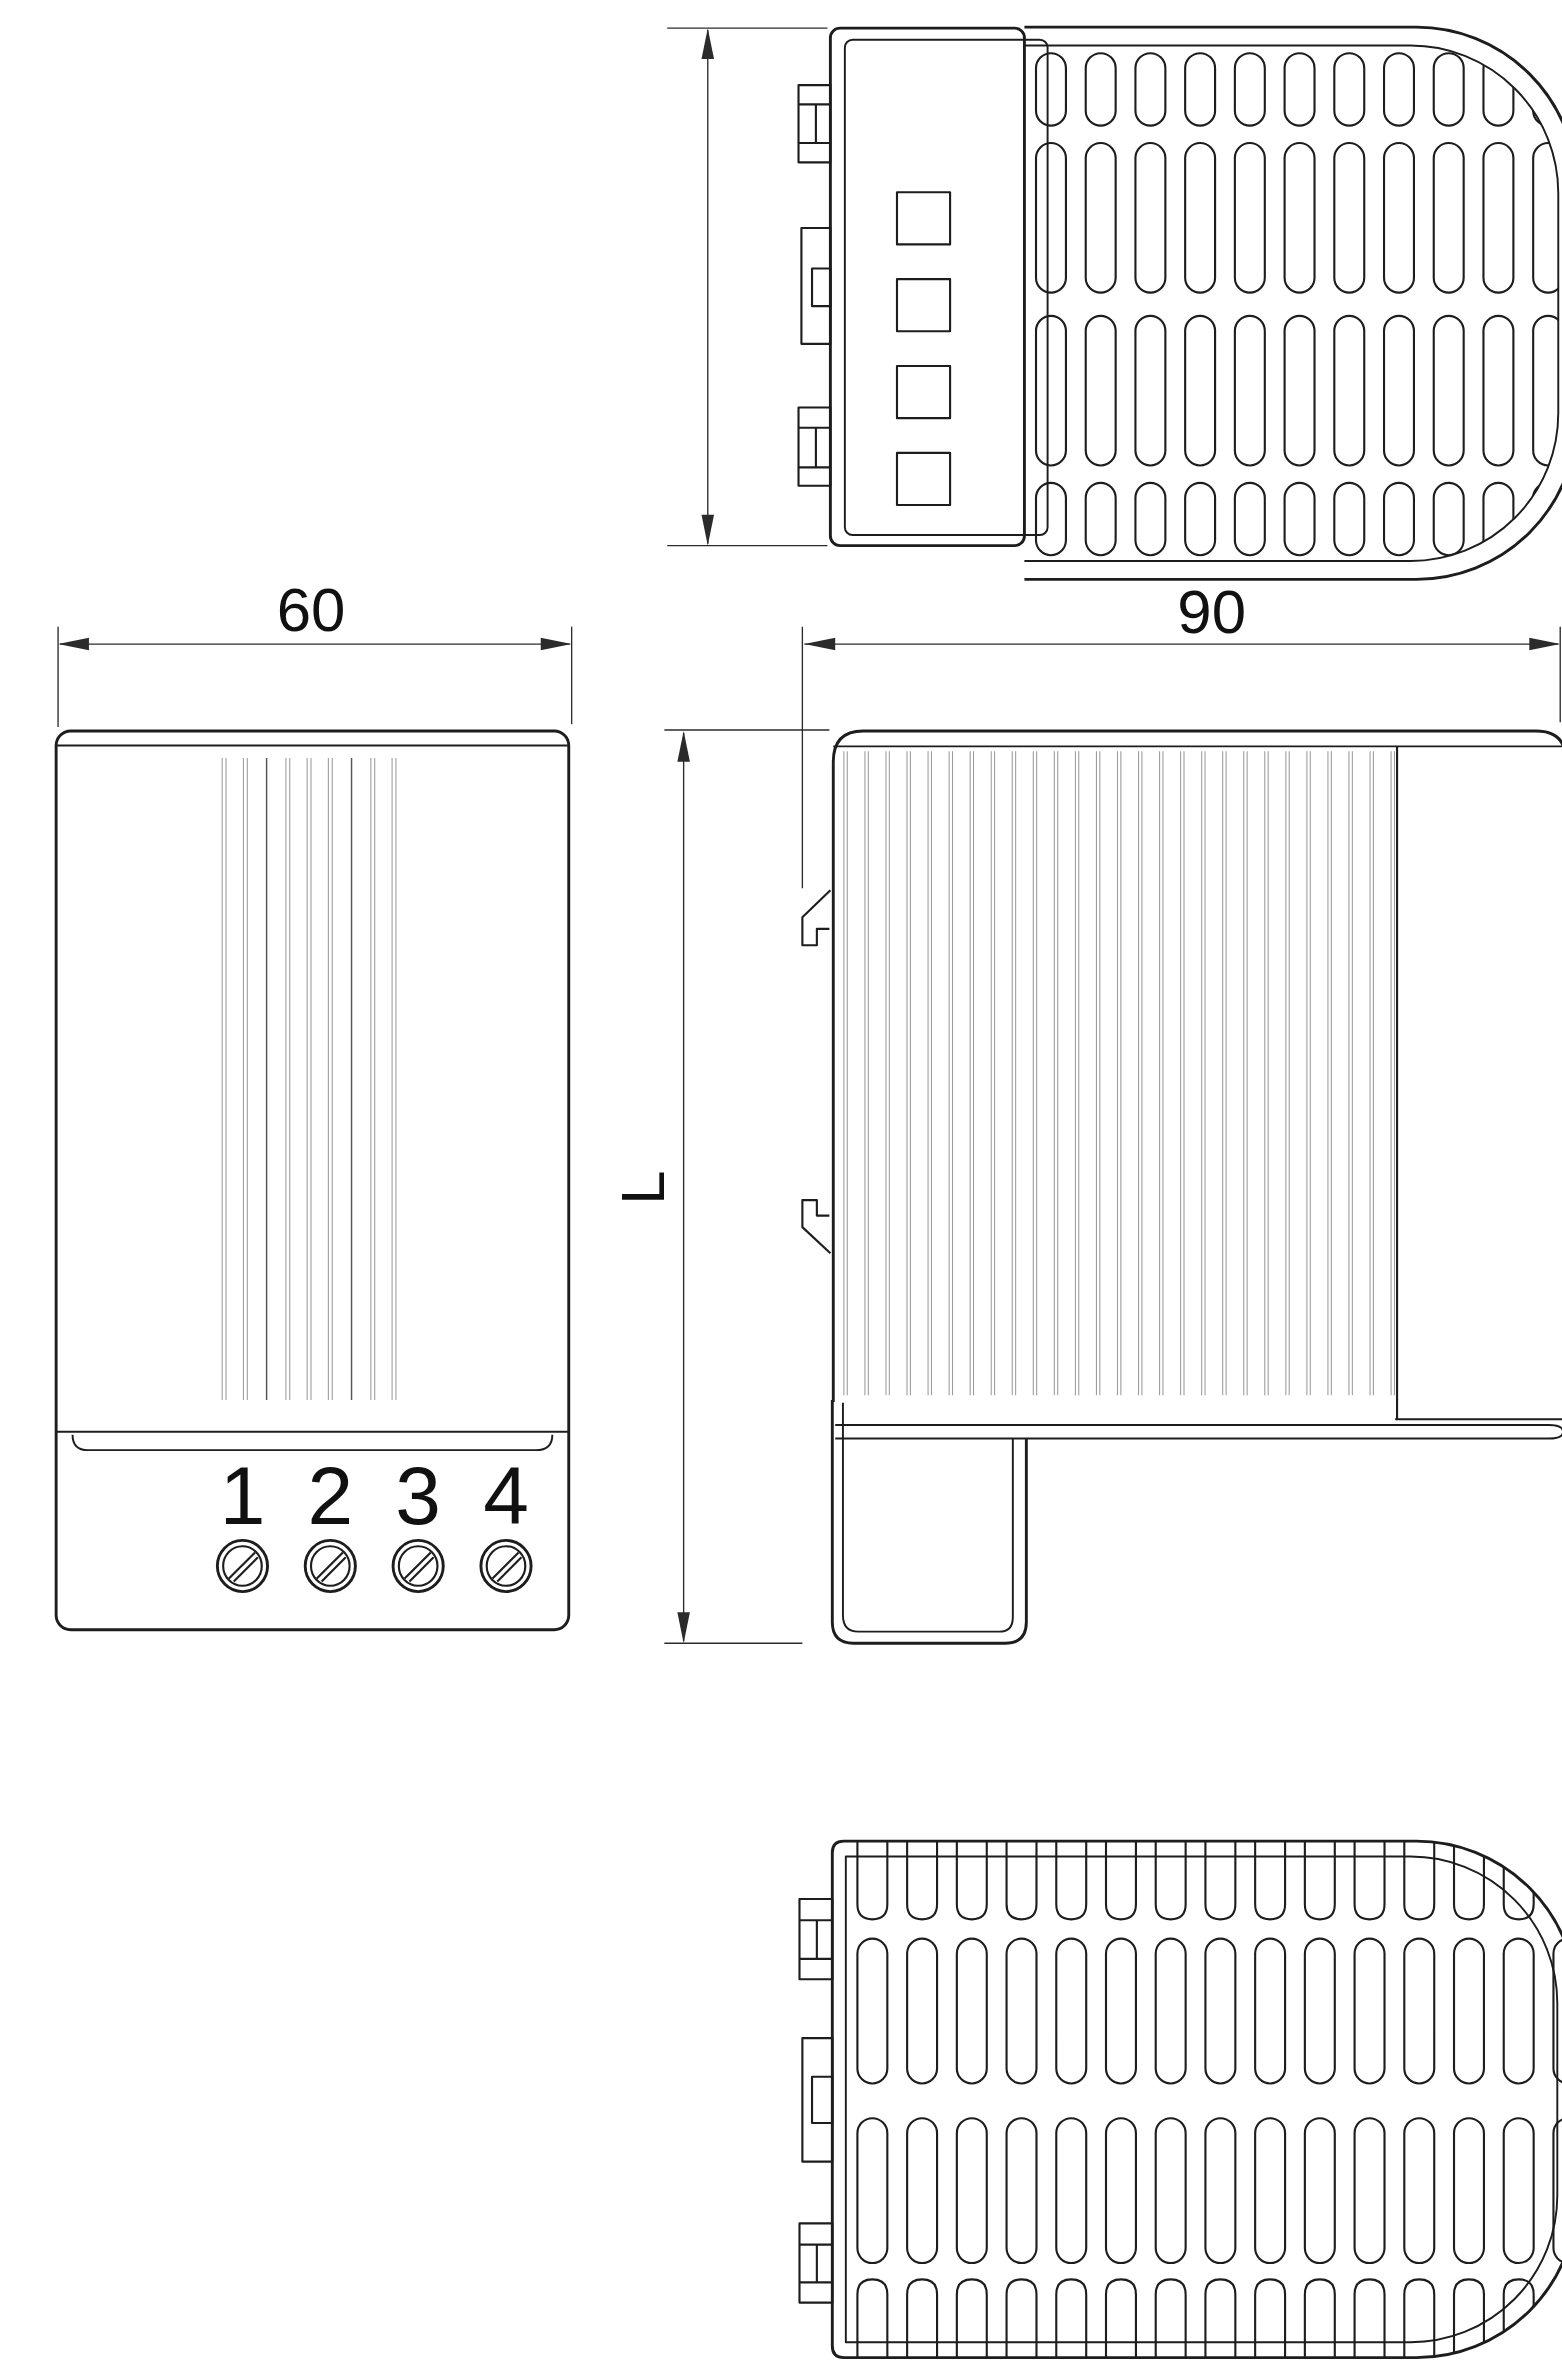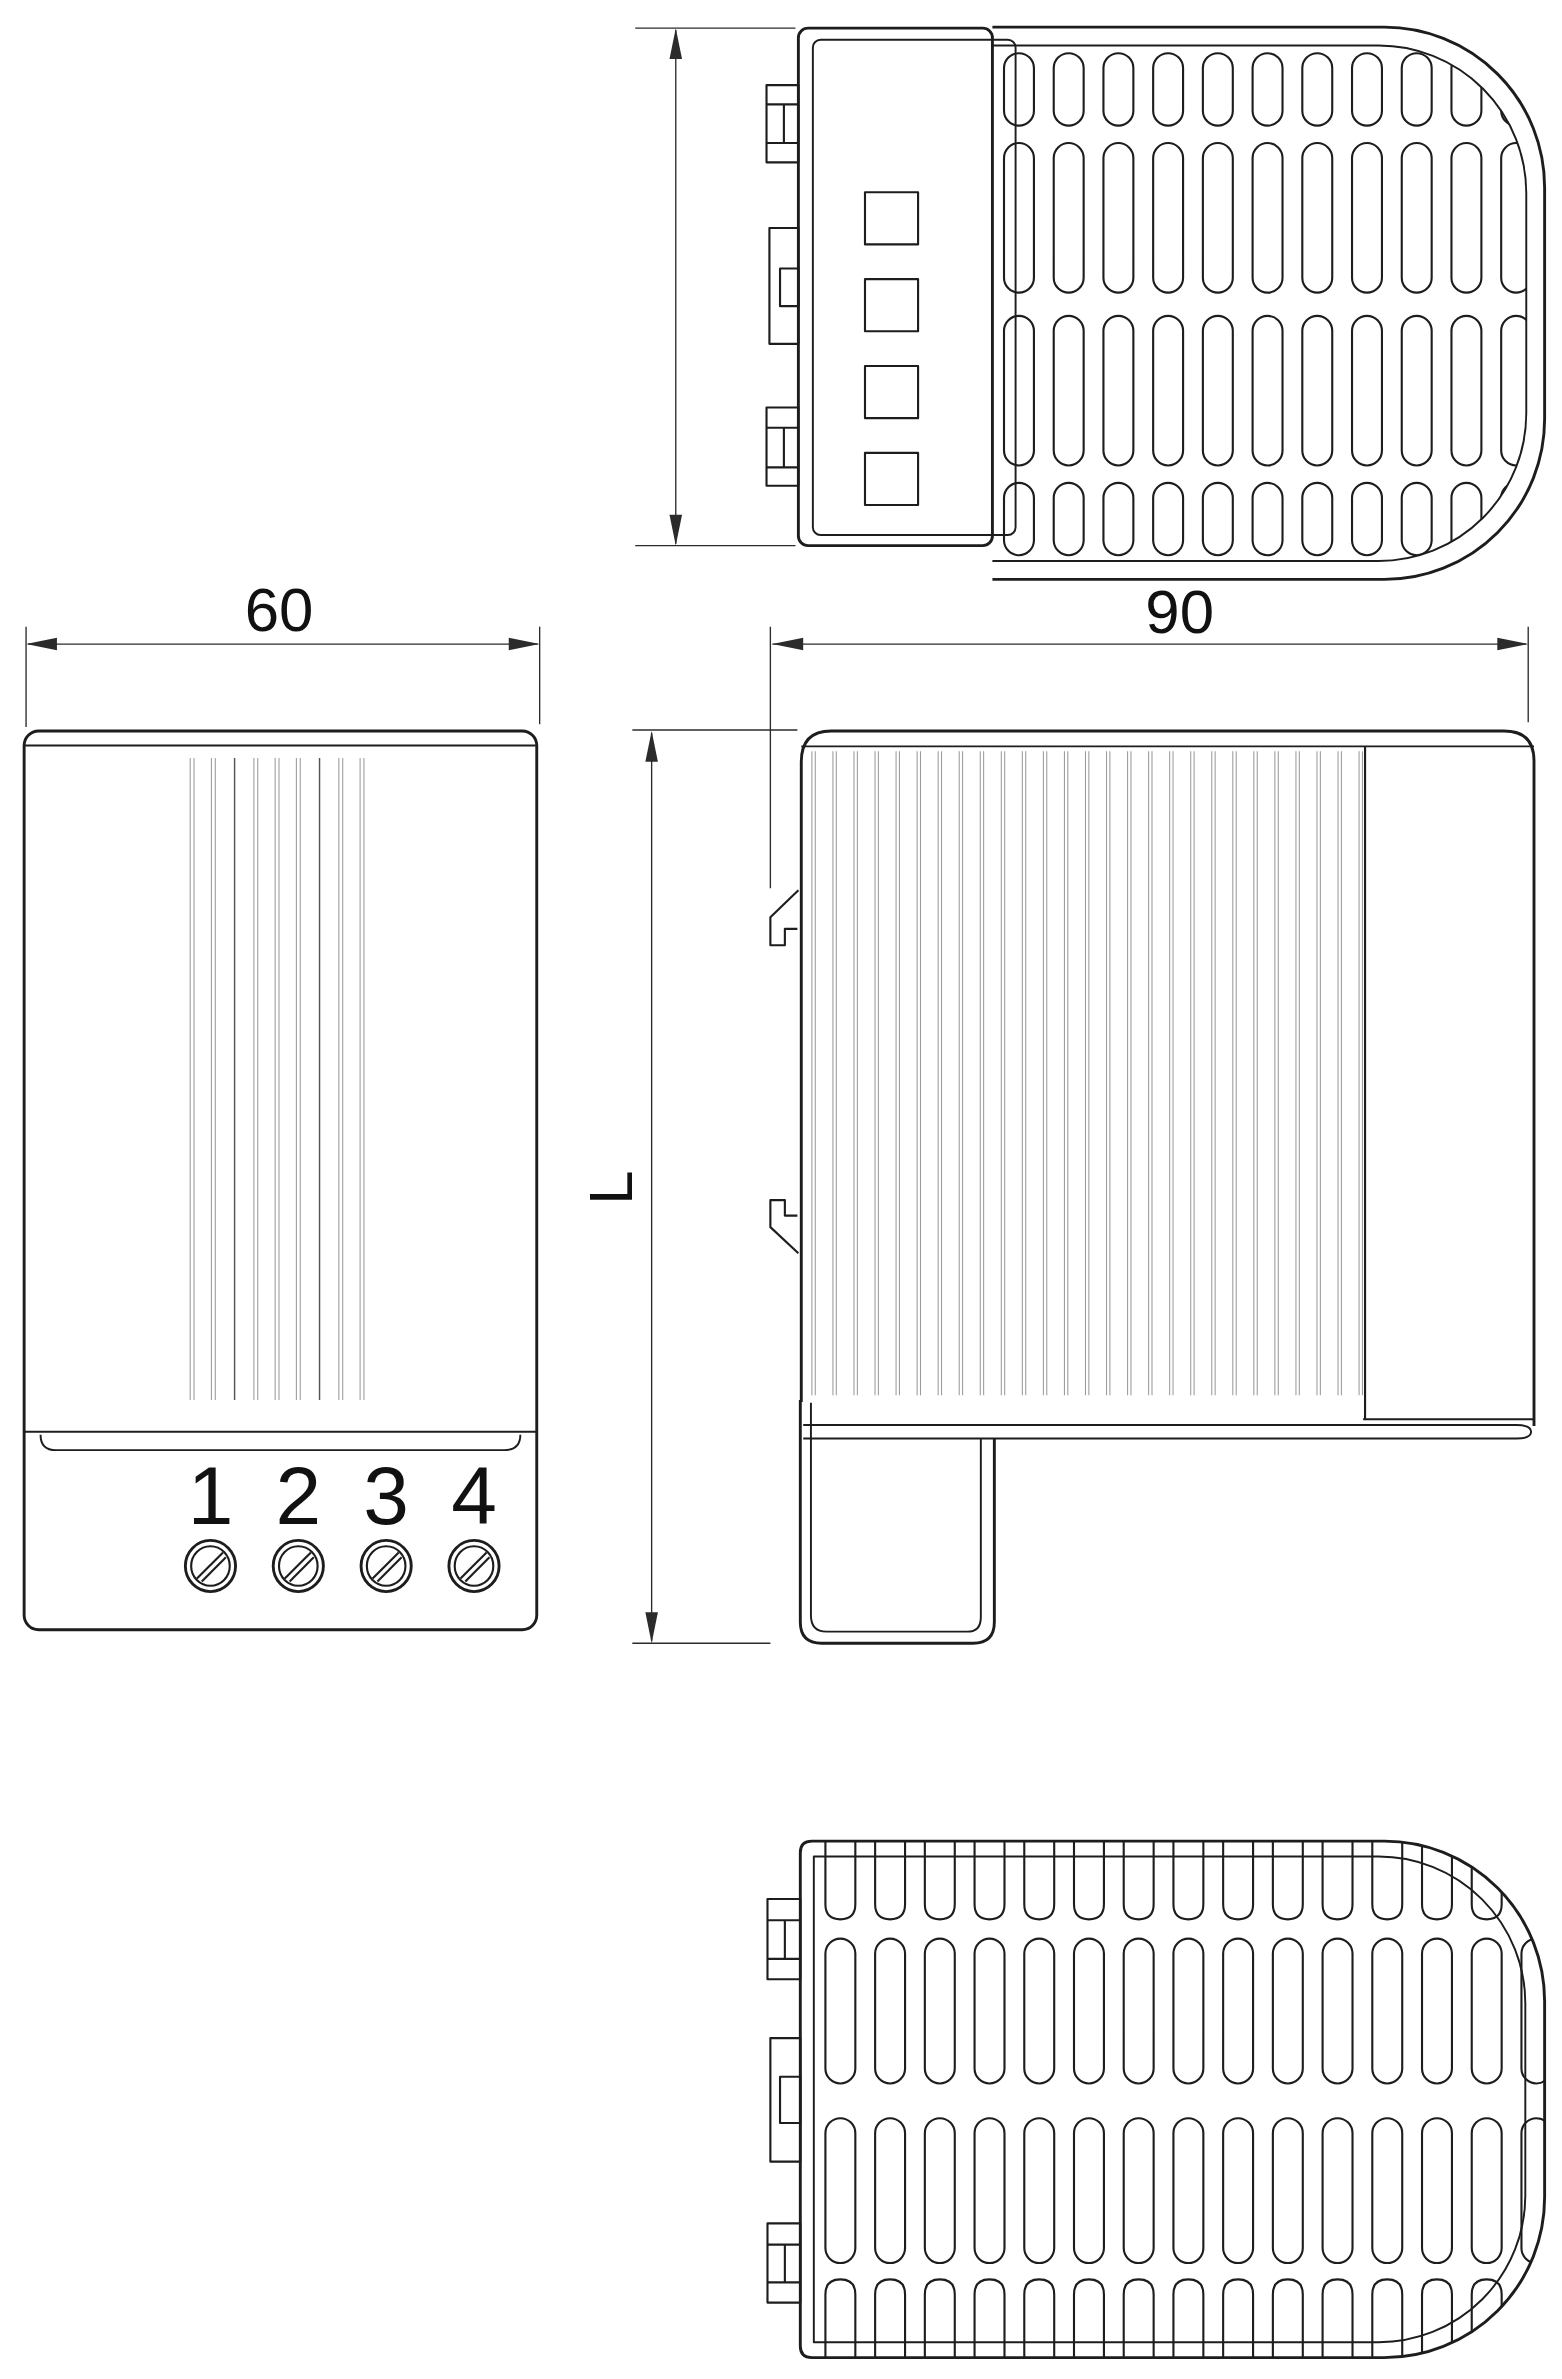--- a/index.html
+++ b/index.html
@@ -1,20 +1,20 @@
 <!DOCTYPE html>
 <html style="--bg: #ffffff; --outline: #1d1d1d; --fin: #9b9b9b; --fin-dark: #555555; --dim: #2b2b2b; --text: #111111;"><head>
 <meta charset="utf-8">
 <style>
   :root{
     --bg:#ffffff; --outline:#1d1d1d; --fin:#9b9b9b; --fin-dark:#555555;
     --dim:#2b2b2b; --text:#111111;
   }
   html,body{margin:0;padding:0;background:var(--bg);}
-  .stage{position:relative;width:1452px;height:2379px;background:var(--bg);}
+  .stage{position:relative;width:1452px;height:2379px;background:var(--bg);padding-left:32px;}
   svg{display:block;}
   .ol  {fill:none;stroke:var(--outline);stroke-width:3;  stroke-linejoin:round;}
   .ol2 {fill:none;stroke:var(--outline);stroke-width:2;  stroke-linejoin:round;}
   .md  {fill:none;stroke:var(--outline);stroke-width:2.2;stroke-linejoin:round;}
   .slot{fill:none;stroke:var(--outline);stroke-width:2.2;}
   .fin {stroke:var(--fin);stroke-width:1.1;}
   .fin-dark{stroke:var(--fin-dark);stroke-width:1.5;}
   .dim {fill:none;stroke:var(--dim);stroke-width:1.4;}
   .arr {fill:var(--dim);stroke:none;}
   .dim-text {fill:var(--text);font:64px "Liberation Sans","DejaVu Sans",sans-serif;}

